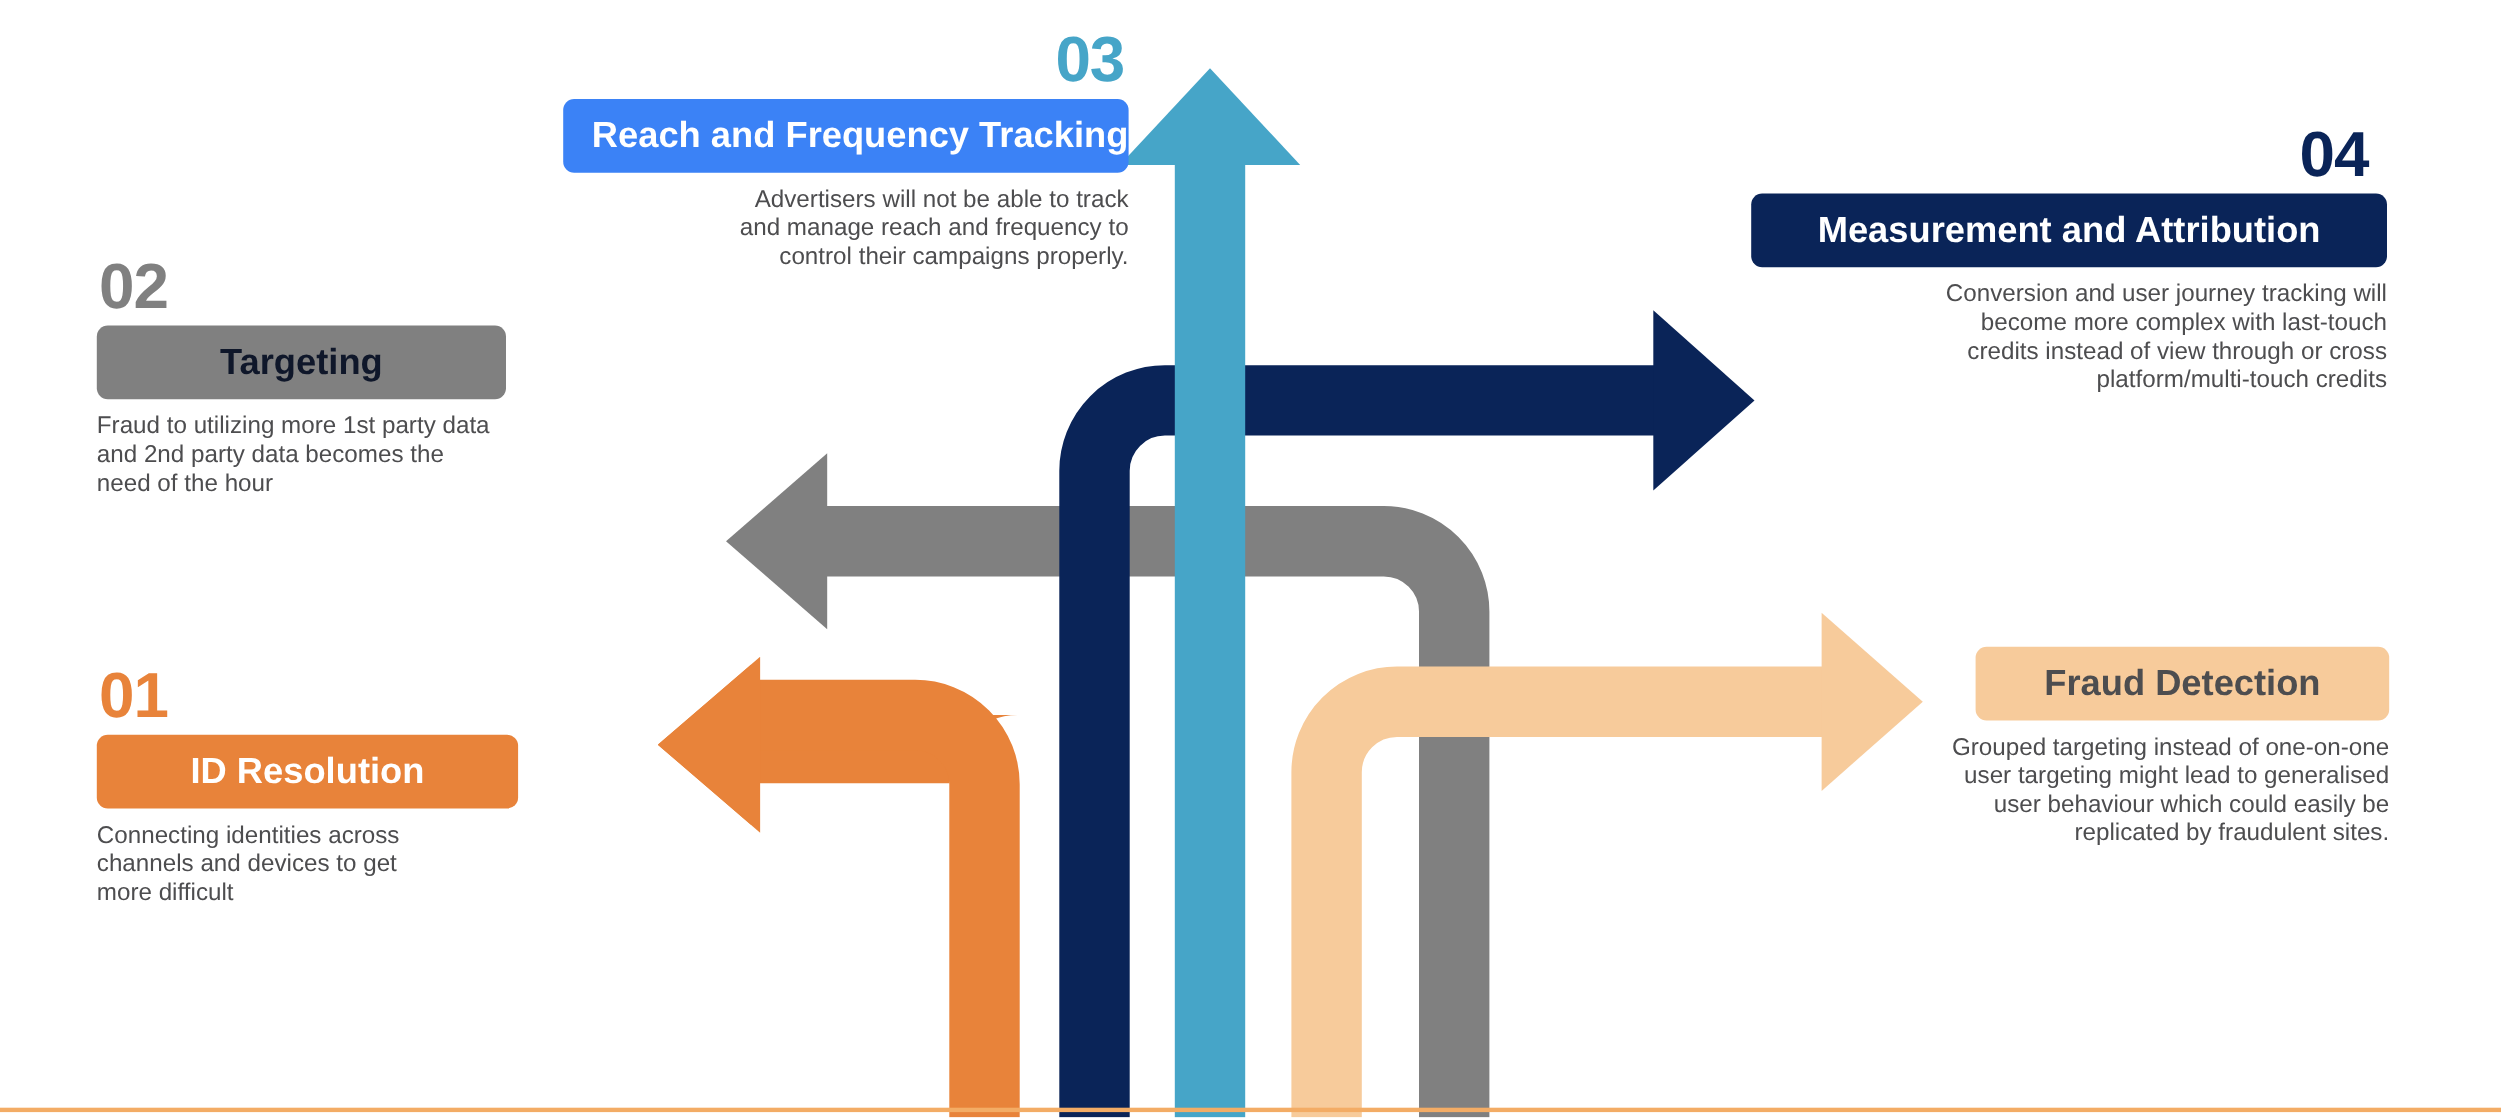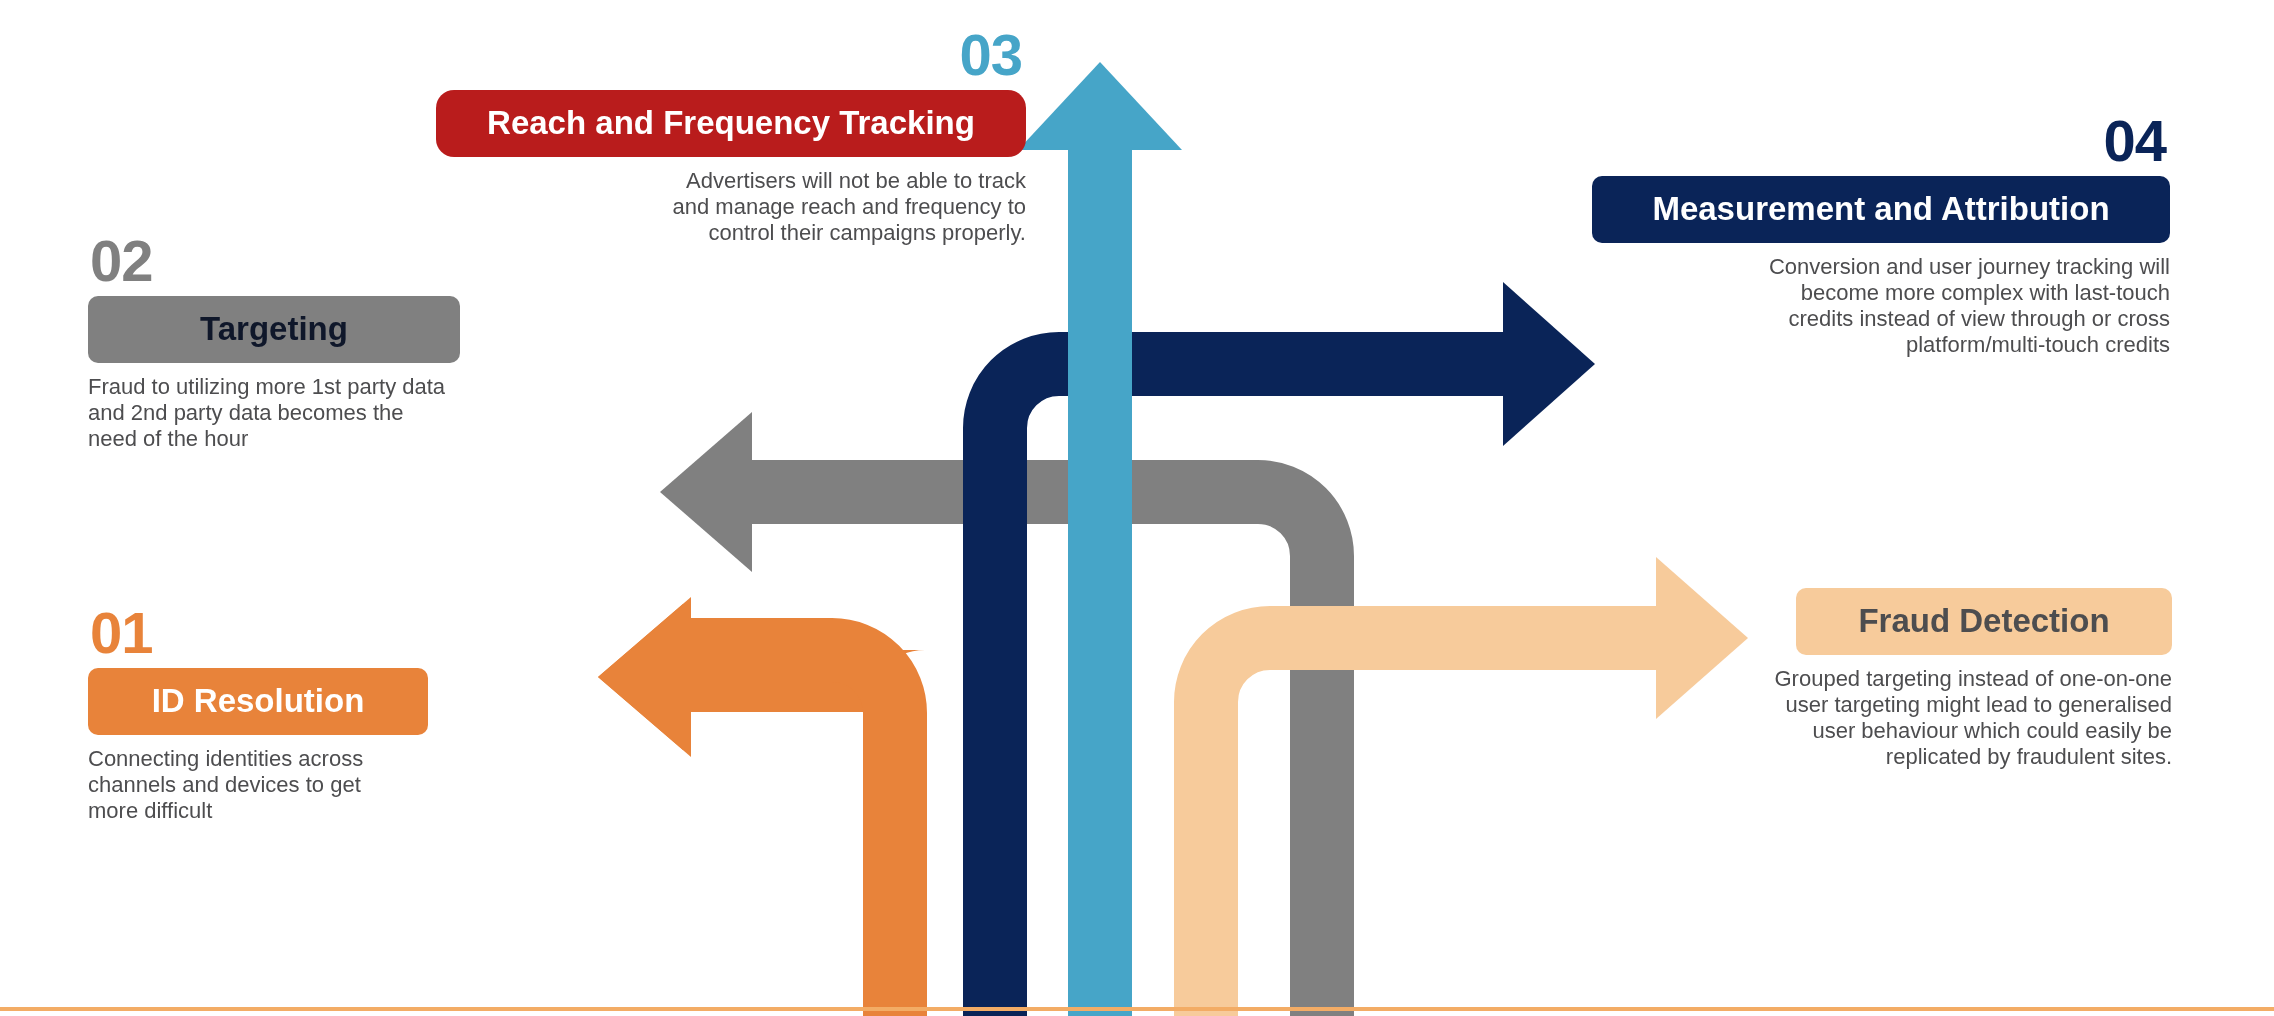--- a/index.html
+++ b/index.html
@@ -48,38 +48,38 @@
     font-size: 22px;
     line-height: 1.18;
     color: #4d4d4f;
     margin-top: 11px;
     white-space: pre-line;
   }
 
   
   #block-01 { left: 88px; top: 604px; width: 430px; text-align: left; }
   #block-01 .num { color: #E8833A; margin-left: 2px; }
-  #block-01 .pill { background: #E8833A; color: #ffffff; width: 340px; text-align: center; }
+  #block-01 .pill { background: #E8833A; color: #ffffff; width: 383px; text-align: center; }
   #block-01 .desc { text-align: left; }
 
   
   #block-02 { left: 88px; top: 232px; width: 470px; text-align: left; }
   #block-02 .num { color: #808080; margin-left: 2px; }
   #block-02 .pill { background: #808080; color: #0f172a; width: 372px; text-align: center; }
   #block-02 .desc { text-align: left; }
 
   
   #block-03 { left: 436px; top: 26px; width: 590px; text-align: right; }
   #block-03 .num { color: #46A5C8; margin-right: 4px; }
-  #block-03 .pill { background: #b91c1c; color: #ffffff; width: 590px; text-align: center; border-radius: 18px; }
+  #block-03 .pill { background: #3b82f6; color: #ffffff; width: 514px; text-align: center; }
   #block-03 .desc { text-align: right; }
 
   
   #block-04 { left: 1592px; top: 112px; width: 578px; text-align: right; }
-  #block-04 .num { color: #0A2458; margin-right: 4px; }
+  #block-04 .num { color: #0A2458; margin-right: 17px; }
   #block-04 .pill { background: #0A2458; color: #ffffff; width: 578px; text-align: center; }
   #block-04 .desc { text-align: right; }
 
   
   #block-05 { left: 1636px; top: 588px; width: 536px; text-align: right; }
   #block-05 .num { color: #F4B366; margin-right: 4px; }
   #block-05 .pill { background: #F7CB9B; color: #4d4d4f; width: 376px; text-align: center; margin-right: 0; }
   #block-05 .desc { text-align: right; }
 
   #bottom-rule {

